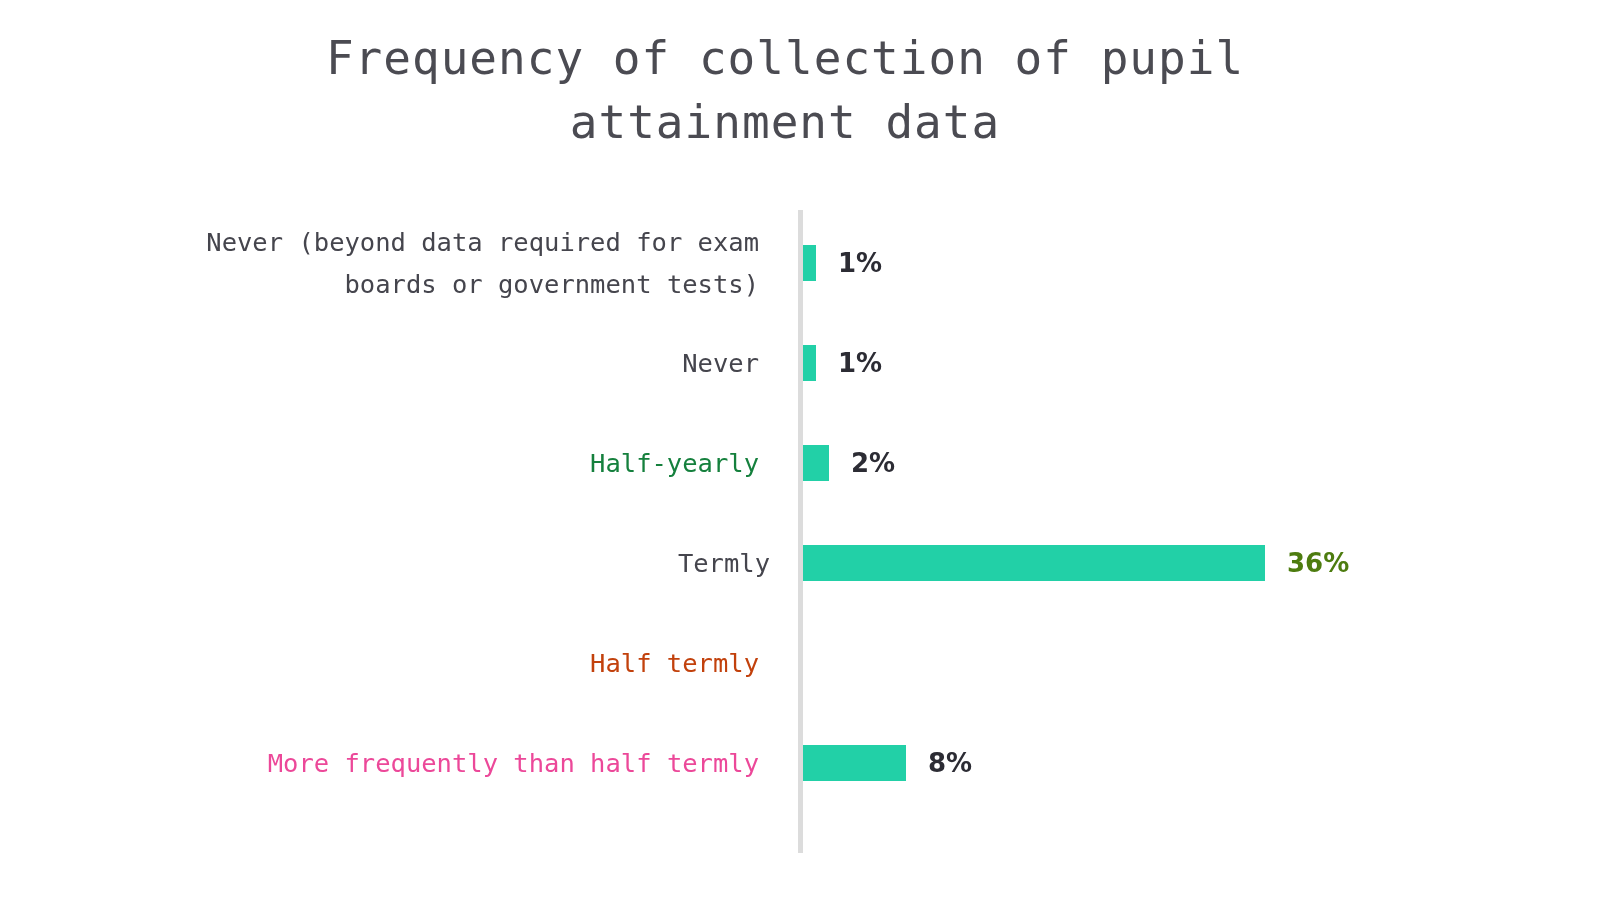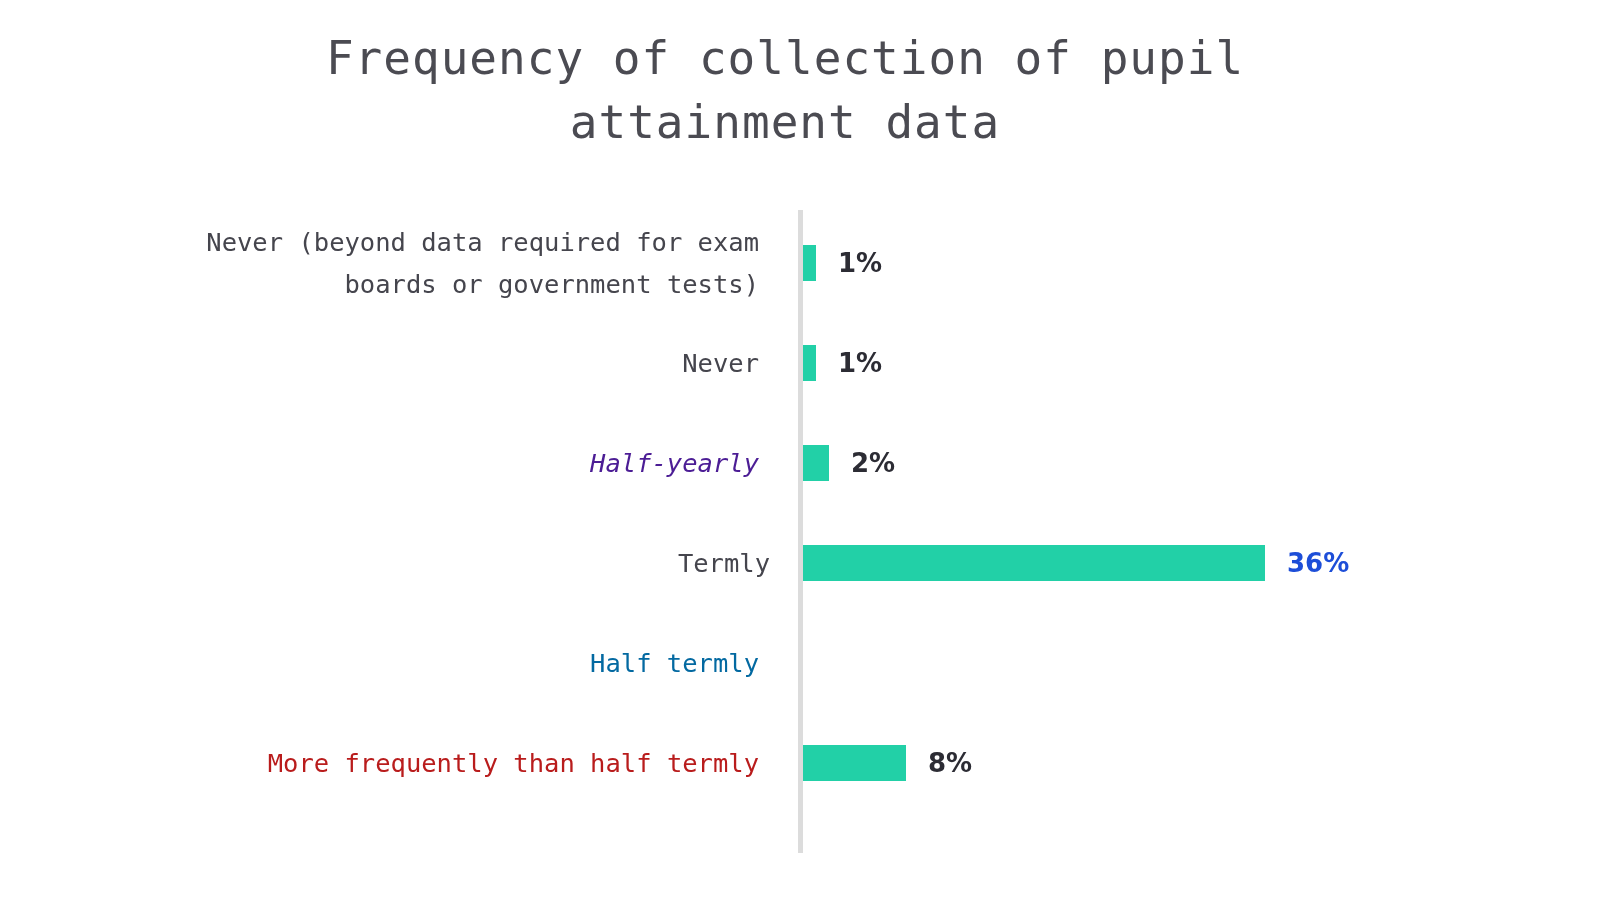--- a/index.html
+++ b/index.html
@@ -133,41 +133,41 @@
 
     <div class="bar-row row-1">
       <div class="cat-label" style="color: rgb(69, 69, 77);">Never</div>
       <div class="bar-wrap">
         <div class="bar" style="width: 13px; background: rgb(34, 208, 167);"></div>
         <div class="bar-value" style="color: rgb(44, 44, 52);">1%</div>
       </div>
     </div>
 
     <div class="bar-row row-2">
-      <div class="cat-label" style="color: #4c1d95; font-style: italic;">Half-yearly</div>
+      <div class="cat-label" style="color: #15803d;">Half-yearly</div>
       <div class="bar-wrap">
         <div class="bar" style="width: 26px; background: rgb(34, 208, 167);"></div>
         <div class="bar-value" style="color: rgb(44, 44, 52);">2%</div>
       </div>
     </div>
 
     <div class="bar-row row-3">
       <div class="cat-label" style="color: rgb(69, 69, 77);">Termly</div>
       <div class="bar-wrap">
         <div class="bar" style="width: 462px; background: rgb(34, 208, 167);"></div>
-        <div class="bar-value" style="color: #1d4ed8;">36%</div>
+        <div class="bar-value" style="color: #4d7c0f;">36%</div>
       </div>
     </div>
 
     <div class="bar-row row-4">
-      <div class="cat-label" style="color: #0369a1;">Half termly</div>
+      <div class="cat-label" style="color: #c2410c;">Half termly</div>
     </div>
 
     <div class="bar-row row-5">
-      <div class="cat-label" style="color: #b91c1c;">More frequently than half termly</div>
+      <div class="cat-label" style="color: #ec4899;">More frequently than half termly</div>
       <div class="bar-wrap">
         <div class="bar" style="width: 103px; background: rgb(34, 208, 167);"></div>
         <div class="bar-value" style="color: rgb(44, 44, 52);">8%</div>
       </div>
     </div>
 
   </div>
 </div>
 
 </body></html>

